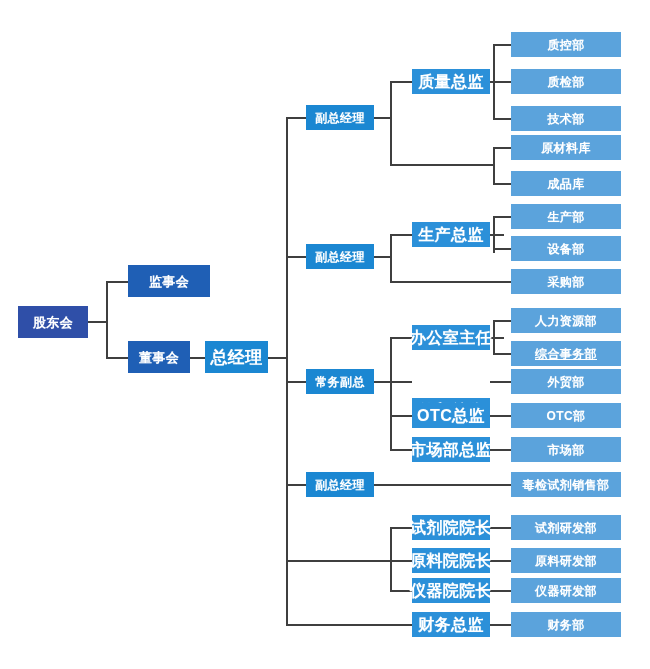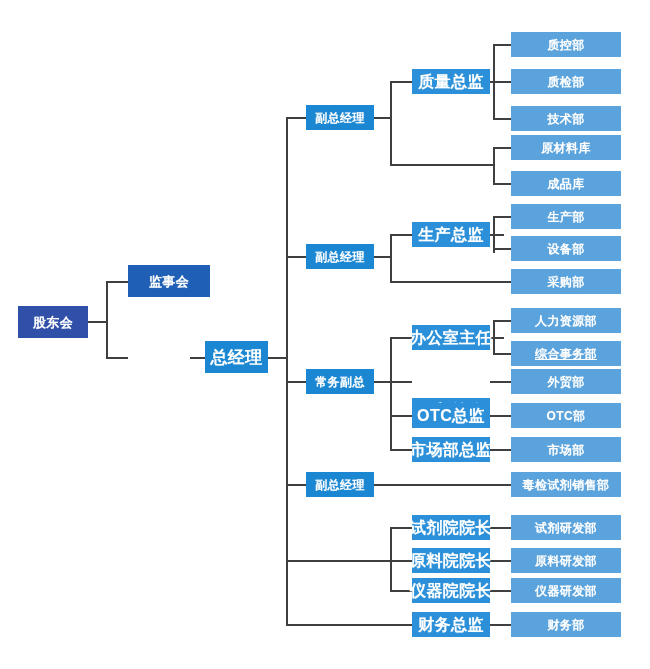--- a/index.html
+++ b/index.html
@@ -118,20 +118,21 @@
   <div class="line h" style="left:390px; top:560px; width:22px;"></div>
   <div class="line h" style="left:390px; top:590px; width:22px;"></div>
 
   <div class="line h" style="left:490px; top:527px; width:21px;"></div>
   <div class="line h" style="left:490px; top:560px; width:21px;"></div>
   <div class="line h" style="left:490px; top:590px; width:21px;"></div>
   <div class="line h" style="left:490px; top:624px; width:21px;"></div>
 
   <div class="node lvl-root" style="left:18px; top:306px; width:70px; height:32px;">股东会</div>
   <div class="node lvl-board" style="left:128px; top:265px; width:82px; height:32px;">监事会</div>
+  <div class="node lvl-board" style="left:128px; top:341px; width:62px; height:32px;">董事会</div>
   <div class="node lvl-gm" style="left:205px; top:341px; width:63px; height:32px;">总经理</div>
 
   <div class="node lvl-vp" style="left:306px; top:105px; width:68px; height:25px;">副总经理</div>
   <div class="node lvl-vp" style="left:306px; top:244px; width:68px; height:25px;">副总经理</div>
   <div class="node lvl-vp" style="left:306px; top:369px; width:68px; height:25px;">常务副总</div>
   <div class="node lvl-vp" style="left:306px; top:472px; width:68px; height:25px;">副总经理</div>
 
   <div class="node lvl-dir" style="left:412px; top:69px; width:78px; height:25px;">质量总监</div>
   <div class="node lvl-dir" style="left:412px; top:222px; width:78px; height:25px;">生产总监</div>
   <div class="node lvl-dir" style="left:412px; top:325px; width:78px; height:25px;">办公室主任</div>

